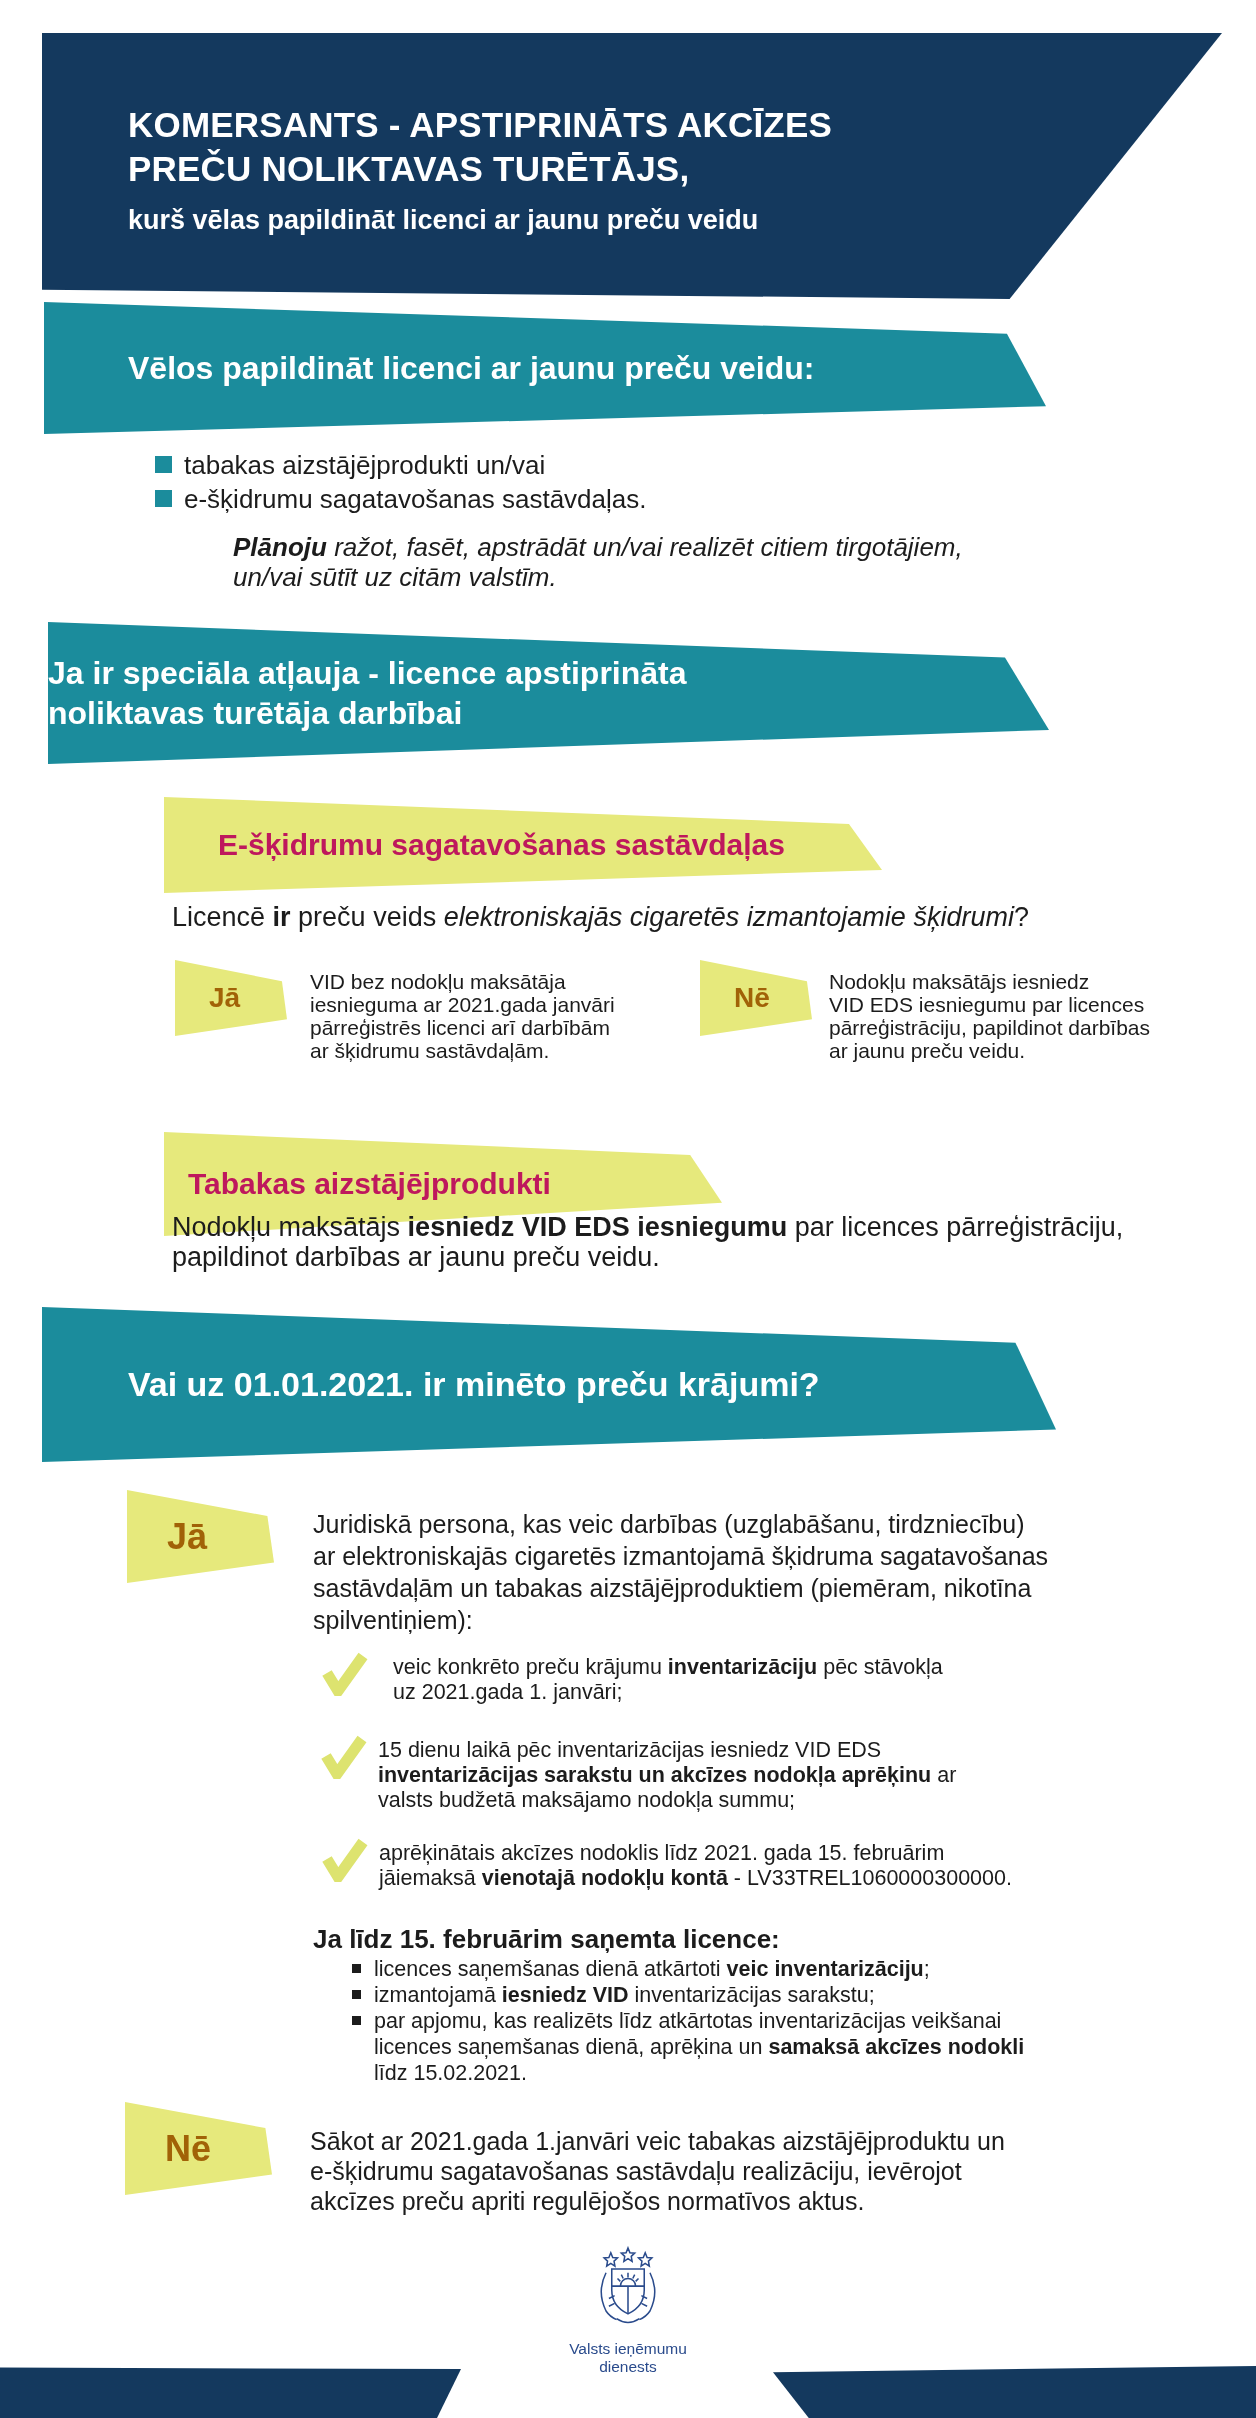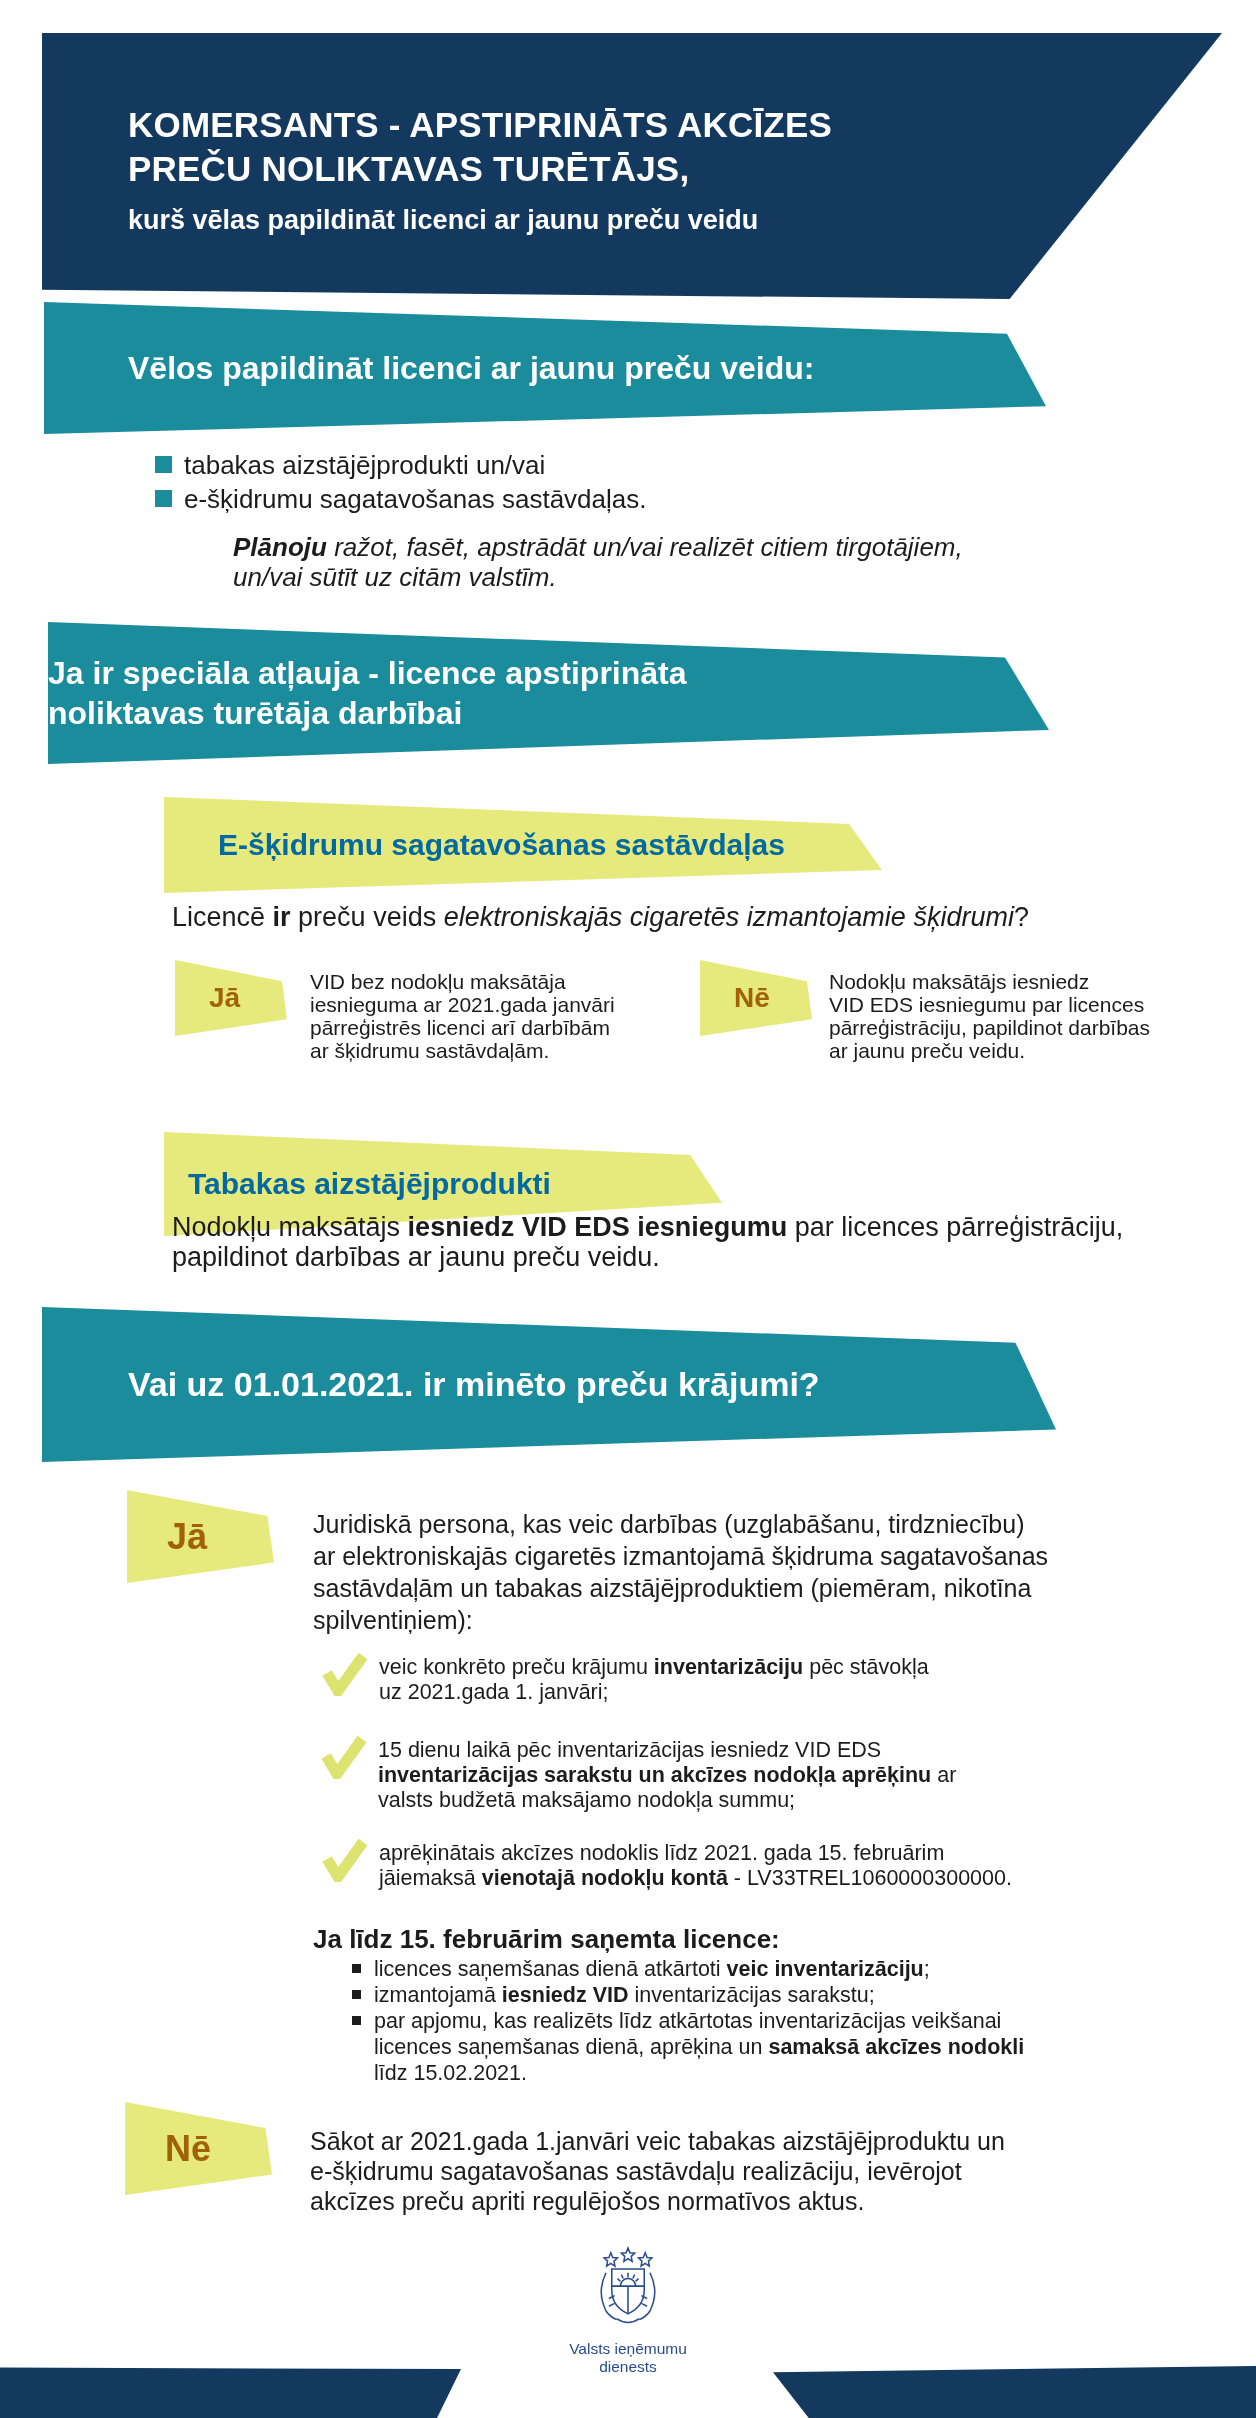--- a/index.html
+++ b/index.html
@@ -19,21 +19,21 @@
     left:42px;top:33px;width:1180px;height:266px;background:#14395e;
     clip-path:polygon(0 0,100% 0,82% 100%,0 96.5%);
     justify-content:flex-start;padding:70px 0 0 86px;
   }
   .hdr-title{color:#fff;font-weight:bold;font-size:35px;line-height:44px;letter-spacing:.2px;margin:0;}
   .hdr-sub{color:#fff;font-weight:bold;font-size:27px;margin-top:14px;}
   .teal{background:#1b8c9c;color:#fff;font-weight:bold;}
   .teal1{left:44px;top:302px;width:1002px;height:132px;clip-path:polygon(0 0,96.1% 24%,100% 79%,0 100%);padding-left:84px;font-size:32px;}
   .teal2{left:48px;top:622px;width:1001px;height:142px;clip-path:polygon(0 0,95.6% 25%,100% 76%,0 100%);font-size:32px;line-height:40px;}
   .teal3{left:42px;top:1307px;width:1014px;height:155px;clip-path:polygon(0 0,96% 23%,100% 79%,0 100%);padding-left:86px;font-size:34px;}
-  .yellow{background:#e6e97c;color:#0369a1;font-weight:bold;font-size:30px;}
+  .yellow{background:#e6e97c;color:#be185d;font-weight:bold;font-size:30px;}
   .yellow1{left:164px;top:797px;width:718px;height:96px;clip-path:polygon(0 0,95.4% 28%,100% 76%,0 100%);padding-left:54px;}
   .yellow2{left:164px;top:1132px;width:558px;height:104px;clip-path:polygon(0 0,94.3% 22%,100% 68%,0 100%);padding-left:24px;}
 
   
   .yn{background:#e6e97c;color:#a16207;font-weight:bold;display:flex;align-items:center;
       clip-path:polygon(0 0,95.5% 28%,100% 78%,0 100%);box-sizing:border-box;}
   .yn.small{width:112px;height:76px;font-size:28px;padding-left:34px;}
   .yn.large{width:147px;height:93px;font-size:36px;padding-left:40px;}
 
   
@@ -123,21 +123,21 @@
 ar elektroniskajās cigaretēs izmantojamā šķidruma sagatavošanas
 sastāvdaļām un tabakas aizstājējproduktiem (piemēram, nikotīna
 spilventiņiem):</p>
 
   <div class="abs check-item" style="left:322px;top:1652px;width:720px;">
     <span class="check-glyph">
       <svg width="46" height="44" viewBox="0 0 46 44">
           <path d="M5 21 L16 39 L41 4" stroke="#dde36f" stroke-width="11" fill="none"></path>
         </svg>
     </span>
-    <p class="pre" style="margin:3px 0 0 0;font-size:21.5px;line-height:25px;width:620px;"><span>veic konkrēto preču krājumu </span><span class="b">inventarizāciju</span><span> pēc stāvokļa
+    <p class="pre" style="margin:3px 0 0 14px;font-size:21.5px;line-height:25px;width:620px;"><span>veic konkrēto preču krājumu </span><span class="b">inventarizāciju</span><span> pēc stāvokļa
 uz 2021.gada 1. janvāri;</span></p>
   </div>
   <div class="abs check-item" style="left:321px;top:1735px;width:720px;">
     <span class="check-glyph">
       <svg width="46" height="44" viewBox="0 0 46 44">
           <path d="M5 21 L16 39 L41 4" stroke="#dde36f" stroke-width="11" fill="none"></path>
         </svg>
     </span>
     <p class="pre" style="margin:3px 0 0 0;font-size:21.5px;line-height:25px;width:660px;"><span>15 dienu laikā pēc inventarizācijas iesniedz VID EDS
 </span><span class="b">inventarizācijas sarakstu un akcīzes nodokļa aprēķinu</span><span> ar

